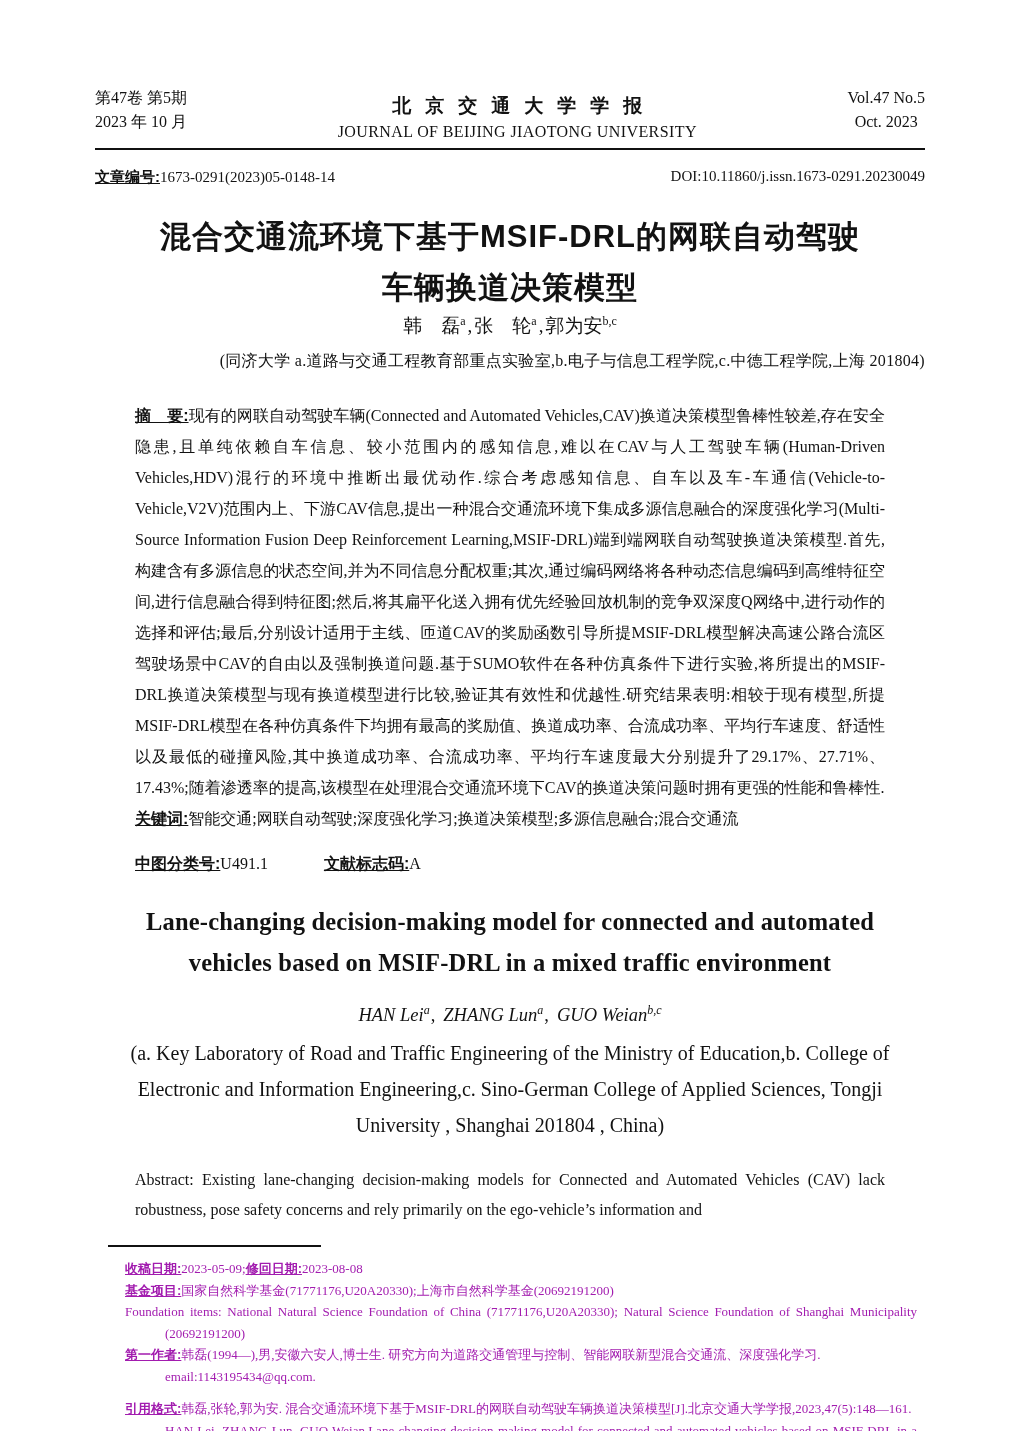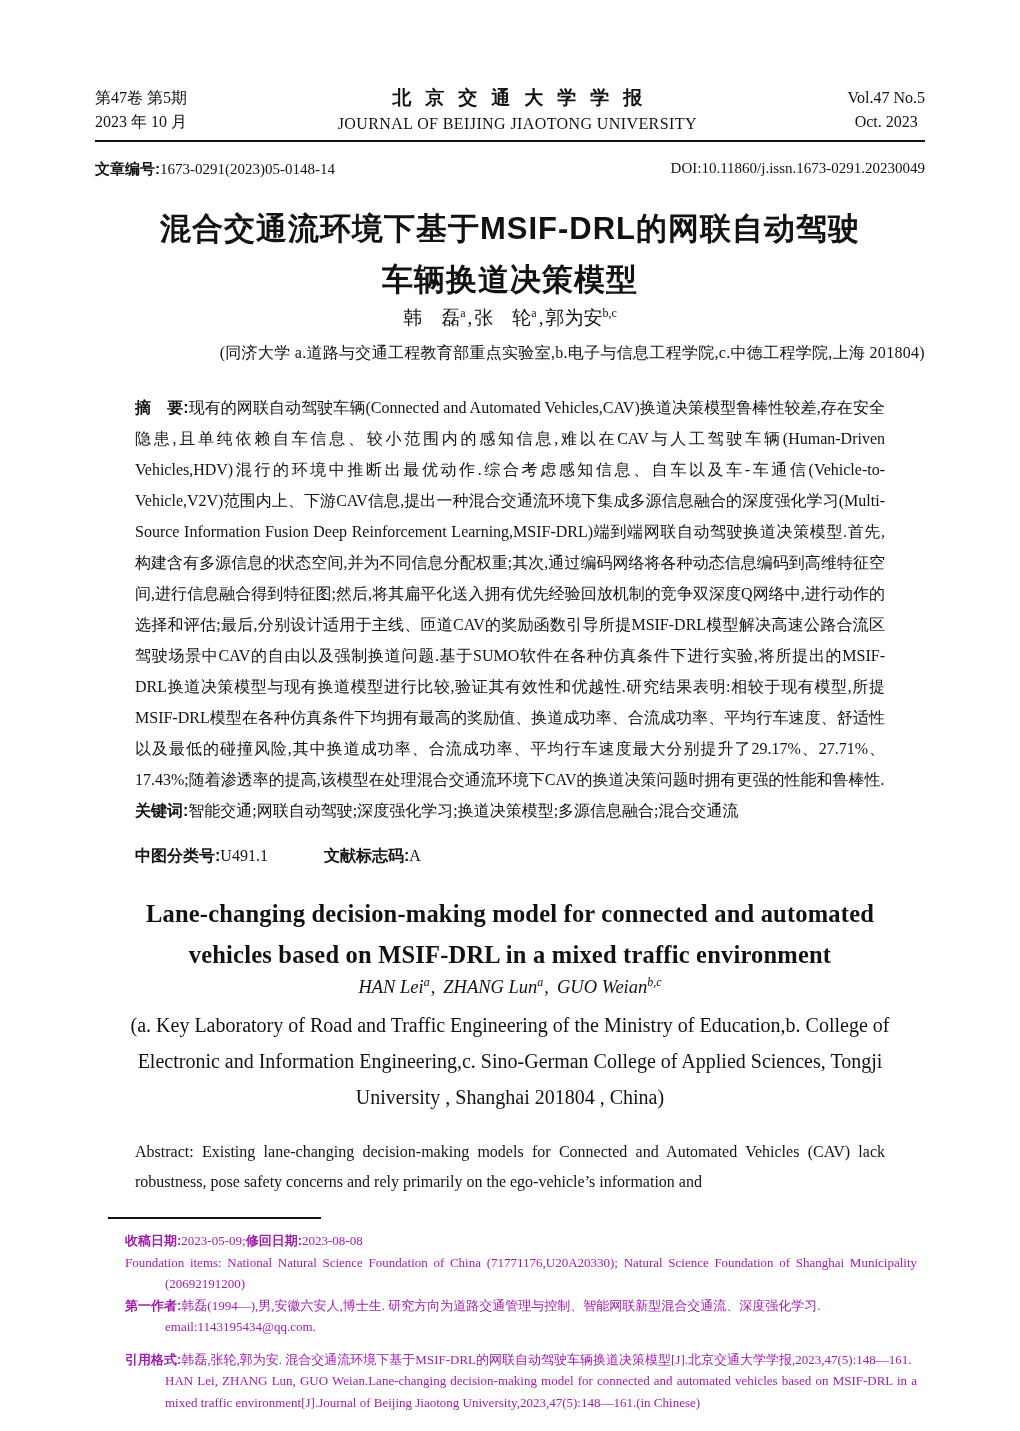--- a/index.html
+++ b/index.html
@@ -9,43 +9,43 @@
     font-family:"Liberation Serif","DejaVu Serif",serif;
     -webkit-font-smoothing:antialiased;
   }
   .page{box-sizing:border-box;width:1020px;height:1431px;padding:86px 95px 0 95px;position:relative;overflow:hidden;}
   b,strong{font-weight:normal;}
 
   
   .hdr-row{display:flex;justify-content:flex-end;align-items:flex-start;font-size:16px;line-height:24px;}
   .hdr-col{white-space:nowrap;}
   .hdr-left,.hdr-right{text-align:center;}
-  .hdr-center{flex:1;text-align:center;}
+  .hdr-center{flex:1;text-align:center;margin-top:8px;}
   .journal-cn{font-weight:bold;font-size:19px;letter-spacing:14px;text-indent:14px;}
   .journal-en{font-size:16px;letter-spacing:0.4px;margin-top:2px;}
   .hdr-rule{border-bottom:2px solid #111;margin-top:4px;}
   .meta-row{display:flex;justify-content:space-between;font-size:15px;margin-top:18px;}
 
   
   .title-cn{margin-top:24px;text-align:center;font-size:31px;line-height:51px;font-weight:bold;
             font-family:"Liberation Sans","DejaVu Sans",sans-serif;letter-spacing:1px;}
   .authors-cn{text-align:center;font-size:19px;}
   .authors-cn sup,.authors-en sup{font-size:12px;}
   .author-sep{padding:0 2px;}
   .affil-cn{margin-top:12px;text-align:right;font-size:16px;letter-spacing:0.3px;}
 
   
   .block{margin:0 40px;font-size:16px;line-height:31px;text-align:justify;}
   .abstract-cn{margin-top:28px;}
-  .lbl{font-family:"Liberation Sans","DejaVu Sans",sans-serif;font-weight:bold;}
+  .lbl{font-family:"Liberation Sans","DejaVu Sans",sans-serif;font-weight:bold;text-decoration:underline;}
   .clc-gap{display:inline-block;width:56px;}
 
   
   .title-en{margin-top:22px;text-align:center;font-size:24.5px;line-height:41px;font-weight:bold;letter-spacing:0.2px;}
-  .authors-en{text-align:center;font-size:18.5px;font-style:italic;}
+  .authors-en{margin-top:20px;text-align:center;font-size:18.5px;font-style:italic;}
   .authors-en .author-sep{font-style:normal;padding:0 8px 0 1px;}
   .affil-en{margin:9px auto 0;width:795px;text-align:center;font-size:20px;line-height:36px;}
   .abstract-en{margin-top:22px;font-size:16px;line-height:30px;}
 
   
   .foot-rule{width:213px;border-top:2px solid #111;margin:20px 0 0 13px;}
   .footnotes{margin:11px 0 0 30px;font-size:13px;line-height:21.5px;color:#a21caf;}
   .fn{padding-left:40px;text-indent:-40px;text-align:justify;margin-right:8px;}
   .fn-cont{padding-left:40px;text-align:justify;margin-right:8px;}
   .fn .lbl,.footnotes .lbl{font-size:13px;}
@@ -102,20 +102,21 @@
     <span><span>HAN Lei</span><sup>a</sup></span><span class="author-sep">,</span><span><span>ZHANG Lun</span><sup>a</sup></span><span class="author-sep">,</span><span><span>GUO Weian</span><sup>b,c</sup></span>
   </div>
   <div class="affil-en">(a. Key Laboratory of Road and Traffic Engineering of the Ministry of Education,b. College of Electronic and Information Engineering,c. Sino-German College of Applied Sciences,  Tongji University , Shanghai 201804 , China)</div>
 
   <p class="block abstract-en"><b>Abstract:</b> <span>Existing lane-changing decision-making models for Connected and Automated Vehicles (CAV) lack robustness, pose safety concerns and rely primarily on the ego-vehicle’s information and</span></p>
 
   <div class="foot-rule"></div>
 
   <div class="footnotes">
     <div class="fn"><span class="lbl">收稿日期:</span><span>2023-05-09;</span><span class="lbl">修回日期:</span><span>2023-08-08</span></div>
+    <div class="fn"><span class="lbl">基金项目:</span><span>国家自然科学基金(71771176,U20A20330);上海市自然科学基金(20692191200)</span></div>
     <div class="fn"><b>Foundation items:</b><span> National Natural Science Foundation of China (71771176,U20A20330); Natural Science Foundation of Shanghai Municipality (20692191200)</span></div>
     <div class="fn"><span class="lbl">第一作者:</span><span>韩磊(1994—),男,安徽六安人,博士生. 研究方向为道路交通管理与控制、智能网联新型混合交通流、深度强化学习.</span></div>
     <div class="fn-cont"><b>email:</b><span>1143195434@qq.com.</span></div>
     <div class="fn cite-block"><span class="lbl">引用格式:</span><span>韩磊,张轮,郭为安. 混合交通流环境下基于MSIF-DRL的网联自动驾驶车辆换道决策模型[J].北京交通大学学报,2023,47(5):148—161.</span></div>
     <div class="fn-cont"><span>HAN Lei, ZHANG Lun, GUO Weian.Lane-changing decision-making model for connected and automated vehicles based on MSIF-DRL in a mixed traffic environment[J].Journal of Beijing Jiaotong University,2023,47(5):148—161.(in Chinese)</span></div>
   </div>
 
 </div>
 
 </body></html>

